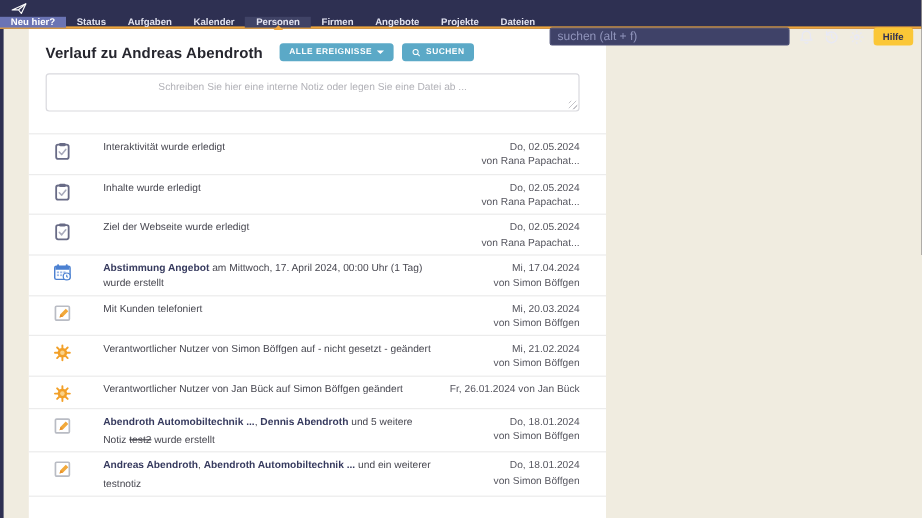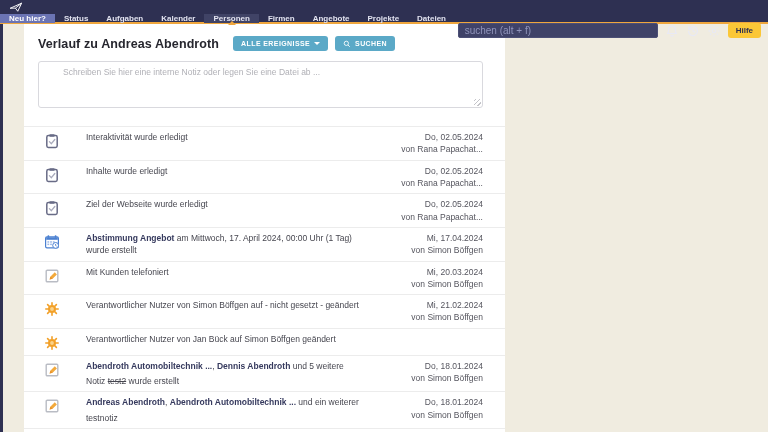--- a/index.html
+++ b/index.html
@@ -31,23 +31,23 @@
   .content{position:absolute;left:24px;top:0;bottom:0;width:481px;background:#fff;box-sizing:border-box;}
   .page-head{display:flex;align-items:center;padding:12px 22px 0 14px;}
   .page-head h1{font-size:12.5px;font-weight:bold;color:#26262e;margin:0 14px 0 0;letter-spacing:.1px;}
   .teal-btn{background:#5ba9c7;color:#fff;font-size:7px;font-weight:bold;letter-spacing:.4px;
     border:none;border-radius:3px;height:15px;padding:0 8px;display:inline-flex;align-items:center;
     gap:4px;margin-right:7px;cursor:pointer;font-family:"Liberation Sans",sans-serif;}
   .dd-caret{display:inline-block;width:0;height:0;border-left:3px solid transparent;
     border-right:3px solid transparent;border-top:3.5px solid #fff;}
   .mag svg{width:8px;height:8px;display:block;}
   .note-wrap{position:relative;margin:10px 22px 0 14px;}
-  .note-input{display:block;width:100%;height:47px;box-sizing:border-box;border:1px solid #d9d9de;
+  .note-input{display:block;width:100%;height:32px;box-sizing:border-box;border:1px solid #d9d9de;
     border-radius:3px;font-size:8.5px;padding:5px 24px;color:#45454d;resize:none;outline:none;
-    font-family:"Liberation Sans",sans-serif;}
+    font-family:"Liberation Sans",sans-serif;text-align:center;}
   .note-input::placeholder{color:#b0b0b6;}
   .note-wrap:after{content:"";position:absolute;right:2px;bottom:2px;width:7px;height:7px;
     background:repeating-linear-gradient(-45deg,transparent 0 2px,#c4c4c9 2px 3px);}
   
   .timeline{margin-top:18px;border-top:1px solid #ececec;}
   .trow{display:flex;align-items:flex-start;padding:4px 22px 4px 14px;border-bottom:1px solid #ececec;}
   .ticon{width:16px;height:16px;flex:none;margin:2px 26px 0 6px;}
   .ticon svg{width:16px;height:16px;display:block;}
   .tbody{flex:1;font-size:8.5px;color:#46464f;line-height:1.45;max-width:290px;padding-right:8px;}
   .tline.t2{margin-top:3px;}
@@ -244,20 +244,23 @@
                 <g stroke="#f2a028" stroke-width="1.6" stroke-linecap="round">
                   <path d="M8 1.8v2.2M8 12v2.2M1.8 8h2.2M12 8h2.2M3.6 3.6l1.6 1.6M10.8 10.8l1.6 1.6M12.4 3.6l-1.6 1.6M5.2 10.8l-1.6 1.6"></path>
                 </g>
                 <circle cx="8" cy="8" r="4" fill="#f2a028"></circle>
                 <circle cx="8" cy="8" r="1.9" fill="#fad289"></circle>
               </svg>
             </span>
             <div class="tbody">
               <div class="tline"><span>Verantwortlicher Nutzer von Jan Bück auf Simon Böffgen geändert</span></div>
             </div>
+            <div class="tmeta">
+              <div>Fr, 26.01.2024 von Jan Bück</div>
+            </div>
           </div>
           <div class="trow">
             <span class="ticon">
               <svg viewBox="0 0 16 16">
                 <rect x="2.2" y="2.2" width="11.6" height="11.6" rx="1" fill="#fff" stroke="#b9bcc4" stroke-width="1.4"></rect>
                 <path d="M5.6 11.6l.9-3 4.3-4.3 2.1 2.1-4.3 4.3-3 .9z" fill="#f2a93b"></path>
                 <path d="M5.6 11.6l.9-3 2.1 2.1-3 .9z" fill="#e8912a"></path>
               </svg>
             </span>
             <div class="tbody">

